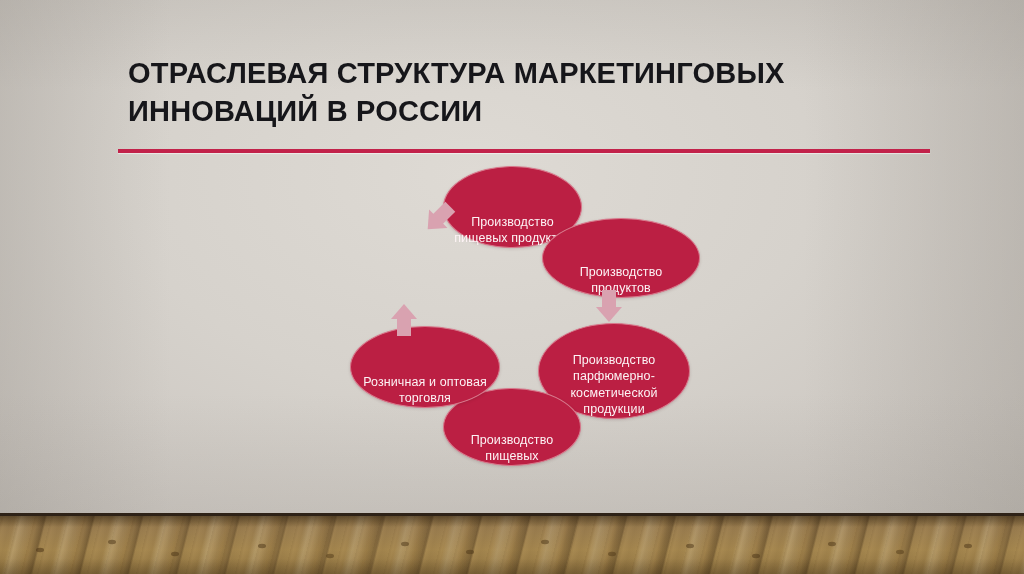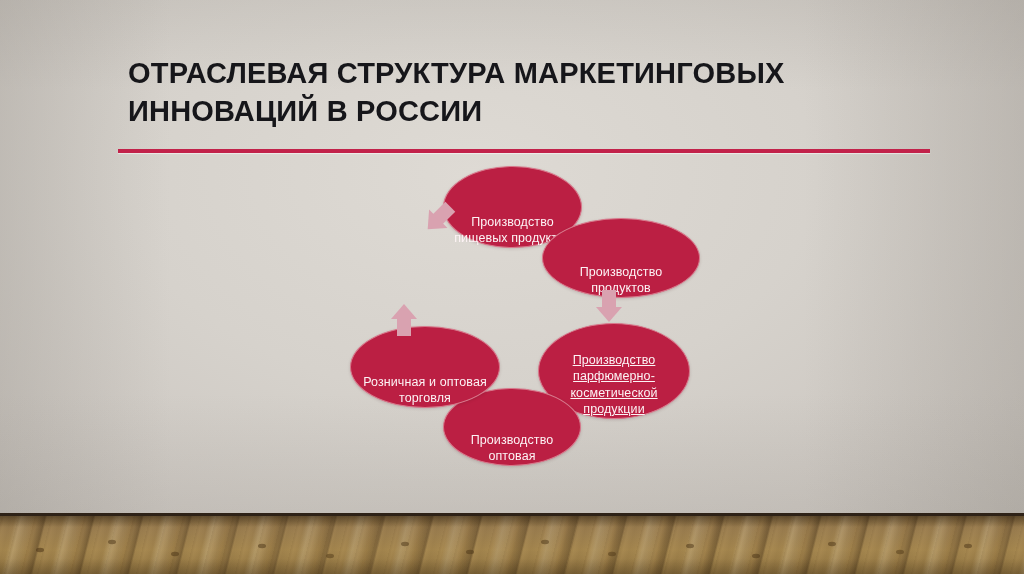--- a/index.html
+++ b/index.html
@@ -149,21 +149,21 @@
     display: block;
     font-size: 12.5px;
     line-height: 1.33;
     padding: 0 8px;
     letter-spacing: 0.1px;
   }
 
   
   .n-food     { left: 113px; top:   8px; width: 139px; height: 82px; }
   .n-drinks   { left: 212px; top:  60px; width: 158px; height: 80px; }
-  .n-perfume  { left: 208px; top: 165px; width: 152px; height: 96px; text-decoration: underline; }
+  .n-perfume  { left: 208px; top: 165px; width: 152px; height: 96px; }
   .n-furn     { left: 113px; top: 230px; width: 138px; height: 78px; }
   .n-retail   { left:  20px; top: 168px; width: 150px; height: 82px; }
   .n-it       { left:  54px; top:  62px; width:  78px; height: 78px; }
   .n-it span  { font-size: 12.5px; }
   .arrow-up {
     width: 26px; height: 32px;
   }
   .arrow-up .shaft {
     position: absolute;
     left: 6px; bottom: 0;
@@ -213,21 +213,21 @@
 
     <div class="node n-drinks">
       <span>Производство продуктов</span>
     </div>
 
     <div class="node n-perfume">
       <span>Производство парфюмерно-косметической продукции</span>
     </div>
 
     <div class="node n-furn">
-      <span>Производство оптовая</span>
+      <span>Производство пищевых</span>
     </div>
 
     <div class="node n-retail">
       <span>Розничная и оптовая торговля</span>
     </div>
 
 
     <div class="arrow-shape a-retail-it">
       <div class="arrow-up" style="position:relative;width:26px;height:32px;background:transparent;">
         <div class="head"></div>

